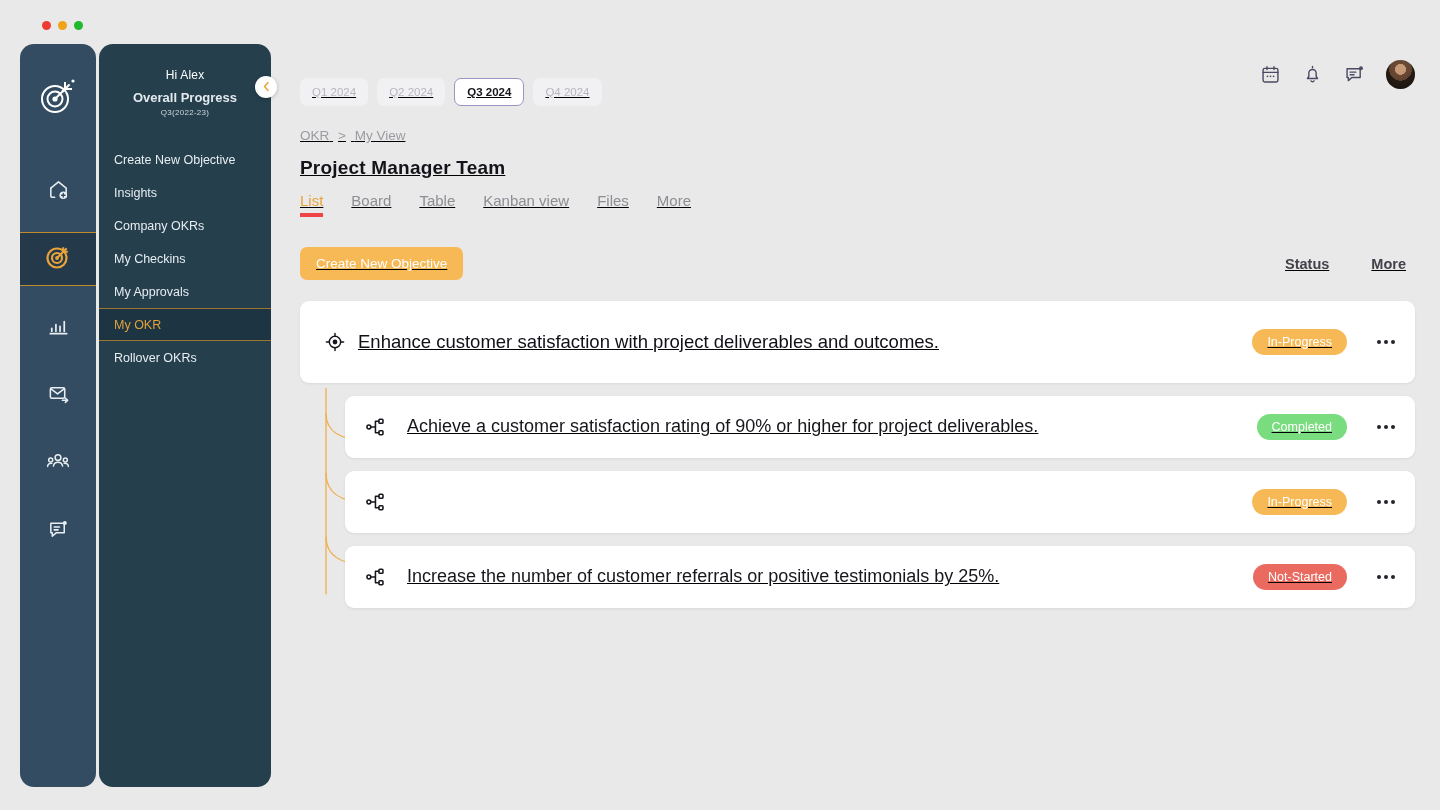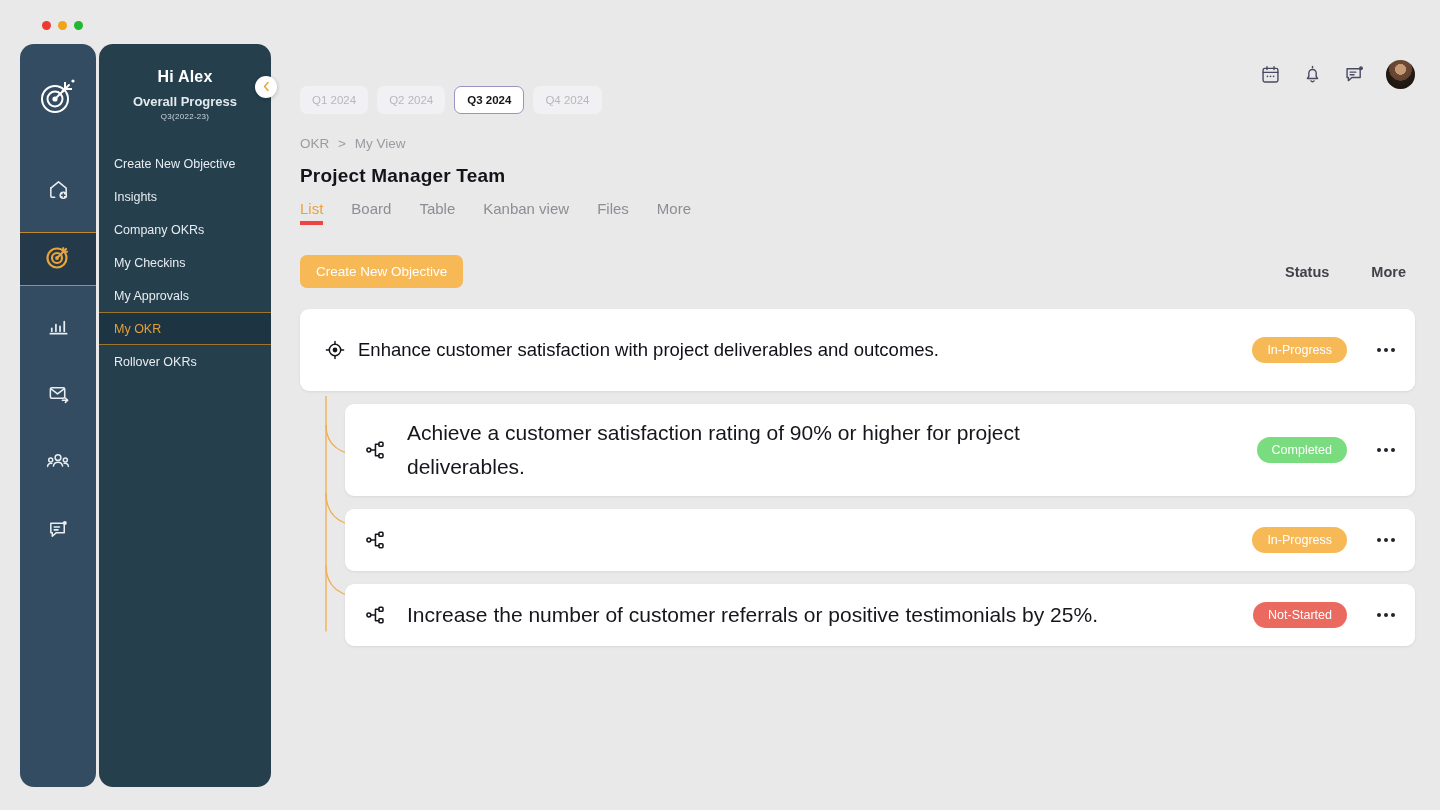--- a/index.html
+++ b/index.html
@@ -35,40 +35,40 @@
     border-top: 1px solid #c08a2e; border-bottom: 1px solid #c08a2e;
   }
 
   
   .menu {
     position: absolute; left: 99px; top: 44px; width: 172px; height: 743px;
     background: #253f4d; border-radius: 14px;
     color: #e9eef1; overflow: hidden;
   }
   .menu-head { padding-top: 24px; text-align: center; }
-  .menu-hi { font-size: 16px; font-weight: bold; color: #ffffff; letter-spacing: .2px; }
+  .menu-hi { font-size: 12px; font-weight: normal; color: #ffffff; letter-spacing: .2px; }
   .menu-sub { font-size: 13px; font-weight: bold; color: #e3eaee; margin-top: 8px; }
   .menu-period { font-size: 8px; color: #cfd8de; margin-top: 3px; letter-spacing: .3px; }
   .menu-list { margin-top: 26px; }
   .menu-item {
     height: 33px; display: flex; align-items: center; padding-left: 15px;
     font-size: 12.5px; color: #e7edf1; cursor: pointer;
   }
   .menu-item.active {
     background: #1d3442; color: #e2a13c;
     border-top: 1px solid #9d7430; border-bottom: 1px solid #9d7430;
   }
   .collapse-btn {
     position: absolute; left: 255px; top: 76px; width: 22px; height: 22px;
     border-radius: 50%; background: #ffffff; box-shadow: 0 1px 4px rgba(0,0,0,.22);
     display: flex; align-items: center; justify-content: center; cursor: pointer; z-index: 5;
   }
 
   
-  .main { position: absolute; left: 300px; top: 60px; width: 1115px; }
+  .main { position: absolute; left: 300px; top: 52px; width: 1115px; text-decoration: underline; }
 
   .qtabs { display: flex; gap: 9px; padding-top: 26px; }
   .qtab {
     min-width: 67px; height: 28px; border-radius: 7px; background: #f1f1f3;
     display: flex; align-items: center; justify-content: center;
     font-size: 11.5px; color: #b7b7bd; cursor: pointer; padding: 0 12px;
   }
   .qtab.active { background: #ffffff; color: #16161a; font-weight: bold; border: 1px solid #9a93c4; }
 
   .breadcrumb { margin-top: 22px; font-size: 13.5px; color: #9b9ba2; }
@@ -99,21 +99,21 @@
   .obj-text { font-size: 18.5px; color: #101018; line-height: 1.72; max-width: 690px; }
 
   .kr-wrap { position: relative; }
   .connector { position: absolute; left: 20px; top: -8px; width: 60px; height: 100%; z-index: 1; pointer-events: none; }
   .kr-card {
     background: #ffffff; border-radius: 9px; margin-top: 13px; margin-left: 45px;
     min-height: 62px; display: flex; align-items: center; padding: 12px 14px 12px 0;
     box-shadow: 0 1px 3px rgba(0,0,0,.07); position: relative; z-index: 2;
   }
   .kr-icon { width: 62px; display: flex; justify-content: center; flex: none; }
-  .kr-text { font-size: 21px; color: #16161c; line-height: 1.62; max-width: 720px; }
+  .kr-text { font-size: 18px; color: #16161c; line-height: 1.62; max-width: 720px; }
 
   .badge {
     margin-left: auto; border-radius: 13px; height: 26px; padding: 0 15px;
     display: flex; align-items: center; justify-content: center;
     font-size: 12.5px; color: #ffffff; white-space: nowrap; cursor: pointer;
   }
   .badge.inprogress { background: #f7b955; }
   .badge.completed  { background: #79dd7f; }
   .badge.notstarted { background: #eb6a60; }
   .more-dots {

